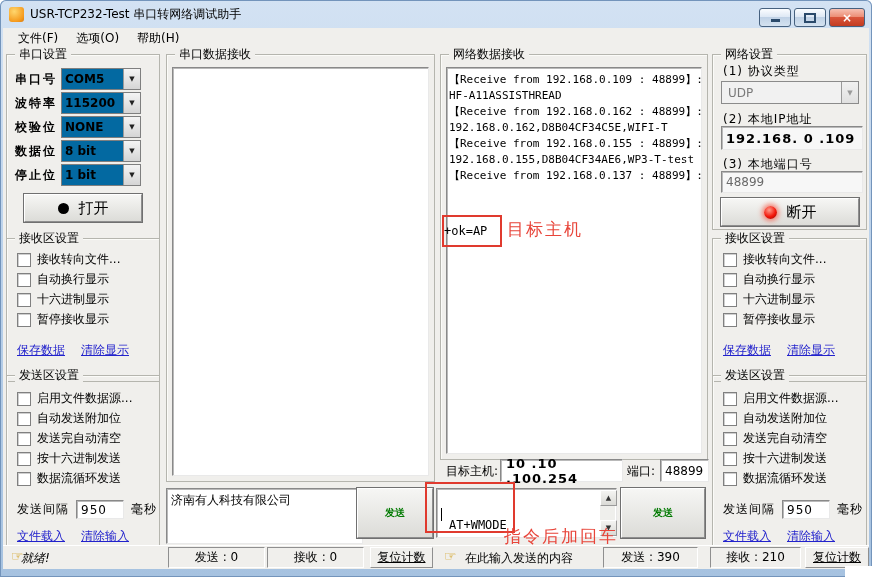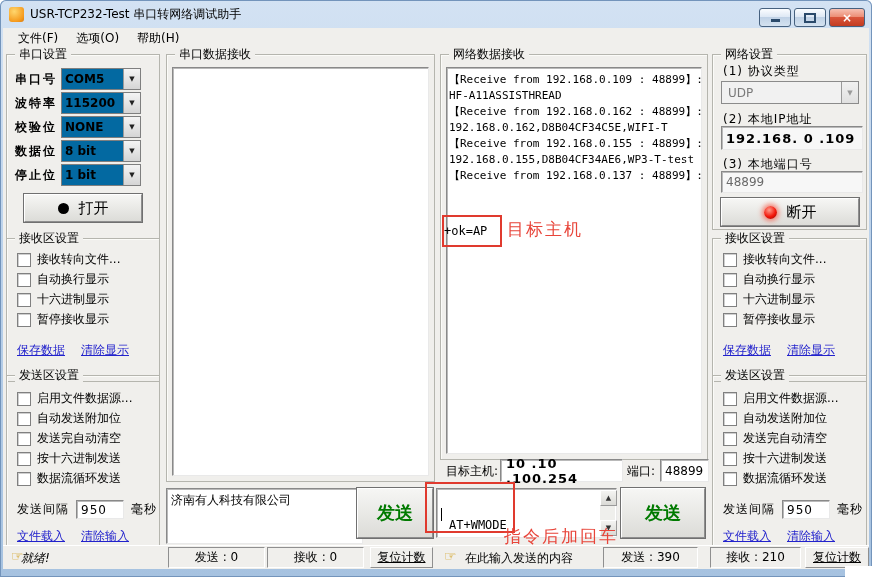--- a/index.html
+++ b/index.html
@@ -37,21 +37,21 @@
   .sunken{background:#fff;border:1px solid #898989;border-right-color:#e9e9e9;border-bottom-color:#e9e9e9;box-shadow:inset 1px 1px 0 #b9b9b9;}
   .rxarea{position:absolute;left:5px;right:5px;top:12px;bottom:5px;padding:4px 2px;font:11px "DejaVu Sans Mono",monospace;line-height:16px;white-space:pre;overflow:hidden;}
   .nlab{position:absolute;left:10px;white-space:nowrap;letter-spacing:1px;}
   .combo2{position:absolute;left:8px;width:136px;height:21px;display:flex;border:1px solid #8b8b8b;background:#f1f1f1;align-items:center;}
   .combo2 .cval{flex:1;padding-left:6px;color:#7a7a7a;}
   .combo2 .cbtn{color:#9a9a9a;background:linear-gradient(180deg,#f1f1f1,#e0e0e0);}
   .ipbox{position:absolute;left:8px;width:136px;height:22px;font-weight:bold;font-size:13px;letter-spacing:1px;display:flex;align-items:center;padding-left:4px;background:#f7f7f7;}
   .pbox{position:absolute;left:8px;width:136px;height:20px;display:flex;align-items:center;padding-left:4px;color:#6a6a6a;background:#f7f7f7;}
   .inp{display:inline-flex;align-items:center;width:42px;height:17px;padding-left:4px;}
   .row2{display:flex;align-items:center;gap:7px;margin:9px 0 0 10px;letter-spacing:1px;}
-  .sendbtn{position:absolute;font-size:18px;font-weight:bold;color:#007a00;}
+  .sendbtn{position:absolute;font-size:10px;font-weight:bold;color:#007a00;}
   .redbox{position:absolute;border:2px solid #e03a2e;background:transparent;z-index:6;}
   .rednote{position:absolute;color:#e8453a;font-size:17px;letter-spacing:2px;white-space:nowrap;z-index:6;}
   .caret{position:absolute;left:4px;top:19px;width:1px;height:13px;background:#000;}
   .sb{position:absolute;right:1px;top:1px;bottom:1px;width:15px;background:#efefec;}
   .sbtn{position:absolute;left:0;width:15px;height:14px;border:1px solid #9a9a9a;border-top-color:#fff;border-left-color:#fff;background:linear-gradient(180deg,#f4f4f2,#dadad6);display:flex;align-items:center;justify-content:center;font-size:7px;color:#333;}
   
   .statusbar{position:absolute;left:3px;right:3px;top:545px;height:23px;background:#f0efec;border-top:1px solid #fff;}
   .seg{position:absolute;top:1px;height:19px;border:1px solid;border-color:#8f8f8f #fff #fff #8f8f8f;display:flex;align-items:center;justify-content:center;white-space:nowrap;}
   .reset{border-color:#fff #8f8f8f #8f8f8f #fff;text-decoration:underline;cursor:pointer;}
   .hand{position:absolute;top:3px;color:#cf9b10;font-size:14px;line-height:14px;}

